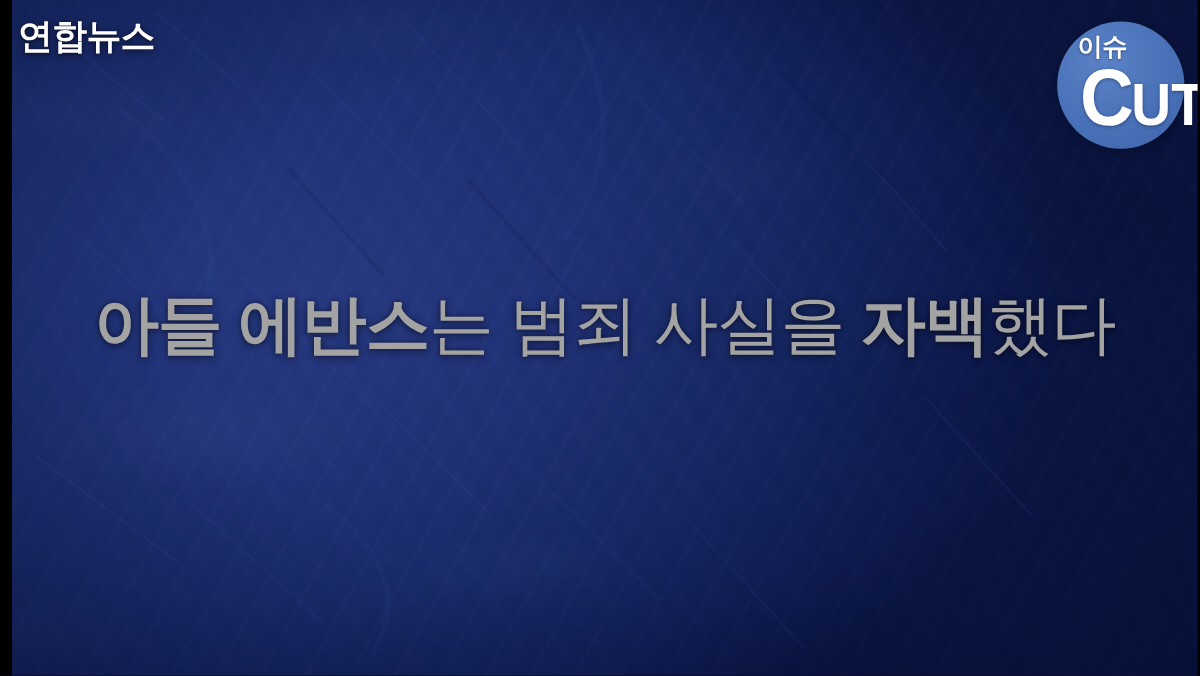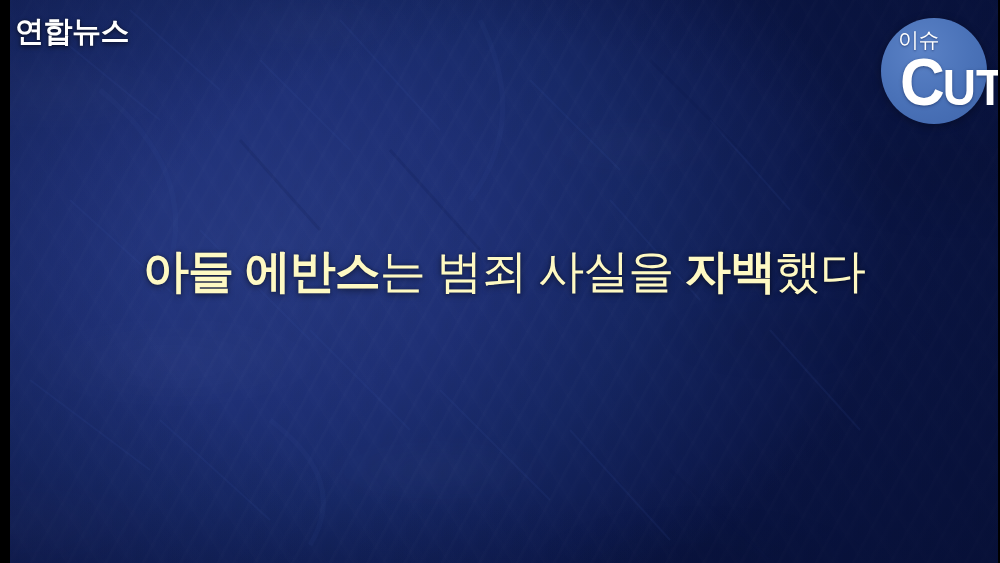--- a/index.html
+++ b/index.html
@@ -101,21 +101,21 @@
     height: 106px;
     border-radius: 50%;
     background: radial-gradient(circle at 38% 32%, #5b82c6 0%, #4a72b8 52%, #3f65ab 100%);
     box-shadow: 0 2px 10px rgba(0,0,0,.33);
   }
   .badge-issue {
     position: absolute;
     left: 17px;
     top: 11px;
     font-size: 21px;
-    font-weight: 400;
+    font-weight: 700;
     line-height: 1;
     color: #ffffff;
     letter-spacing: -0.5px;
     text-shadow: 0 1px 2px rgba(12,25,65,.5);
   }
   .badge-cut {
     position: absolute;
     left: 19px;
     top: 31px;
     font-size: 50px;
@@ -137,23 +137,23 @@
     letter-spacing: 0px;
   }
 
   
   .caption {
     position: absolute;
     left: 0;
     right: 12px;
     top: 240px;
     text-align: center;
-    color: #fef9c3;
+    color: #a3a3a3;
     white-space: nowrap;
-    font-size: 46px;
+    font-size: 54px;
     line-height: 62px;
     letter-spacing: -1px;
     text-shadow: 0 2px 7px rgba(0,0,0,.45), 0 0 3px rgba(0,0,0,.35);
   }
   .caption .seg-strong {
     font-weight: 700;
   }
   .caption .seg-normal {
     font-weight: 400;
   }

